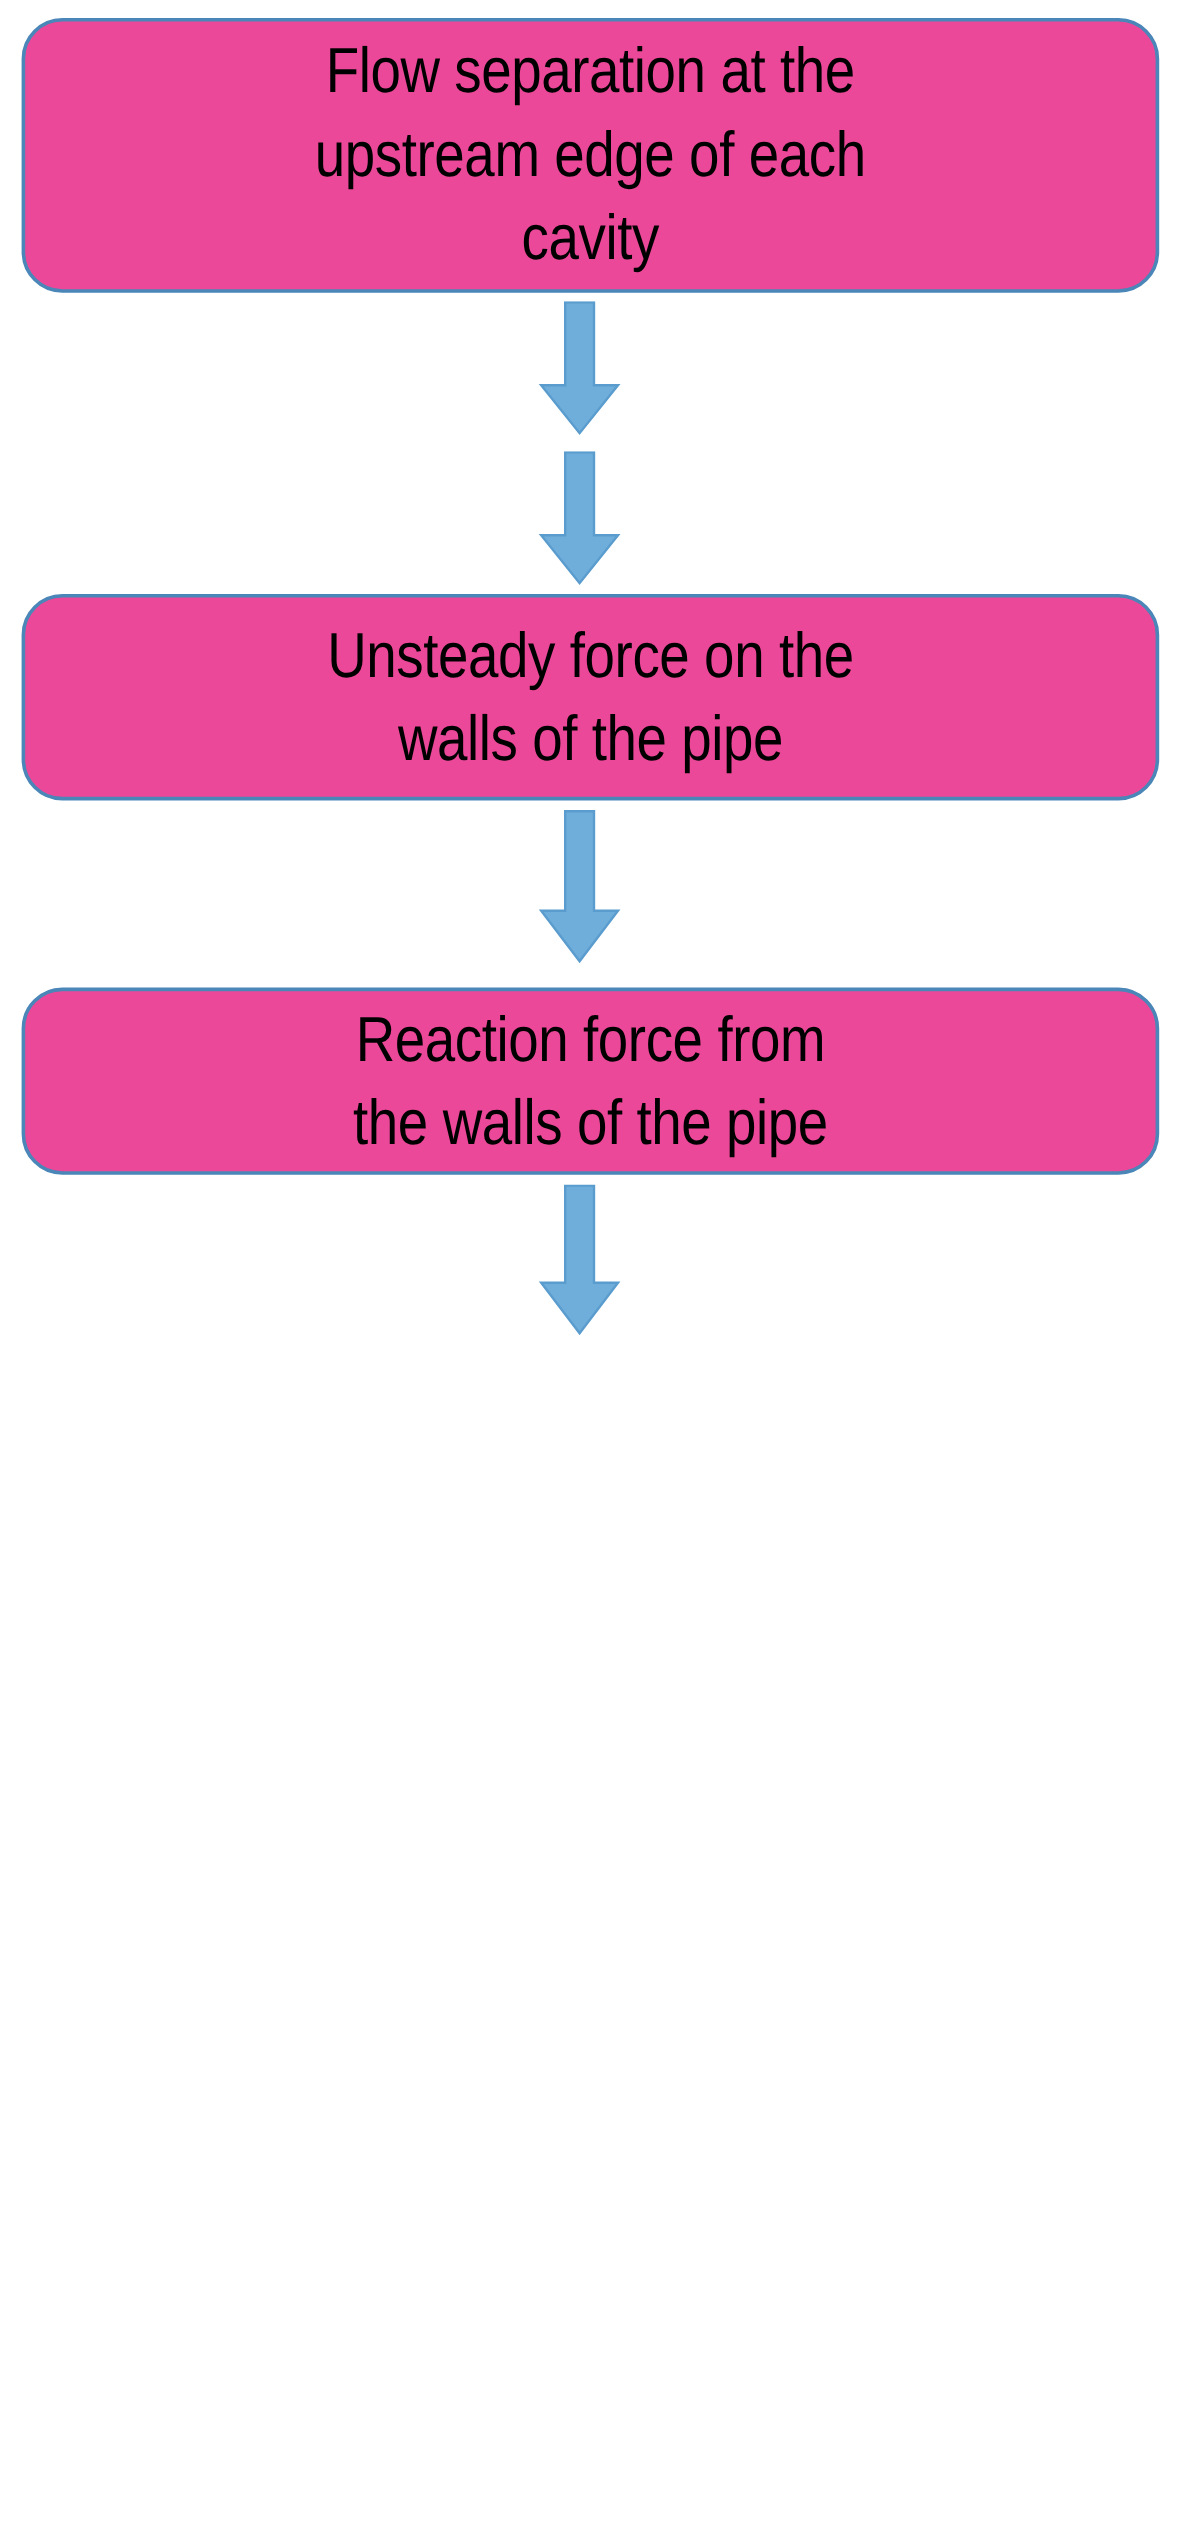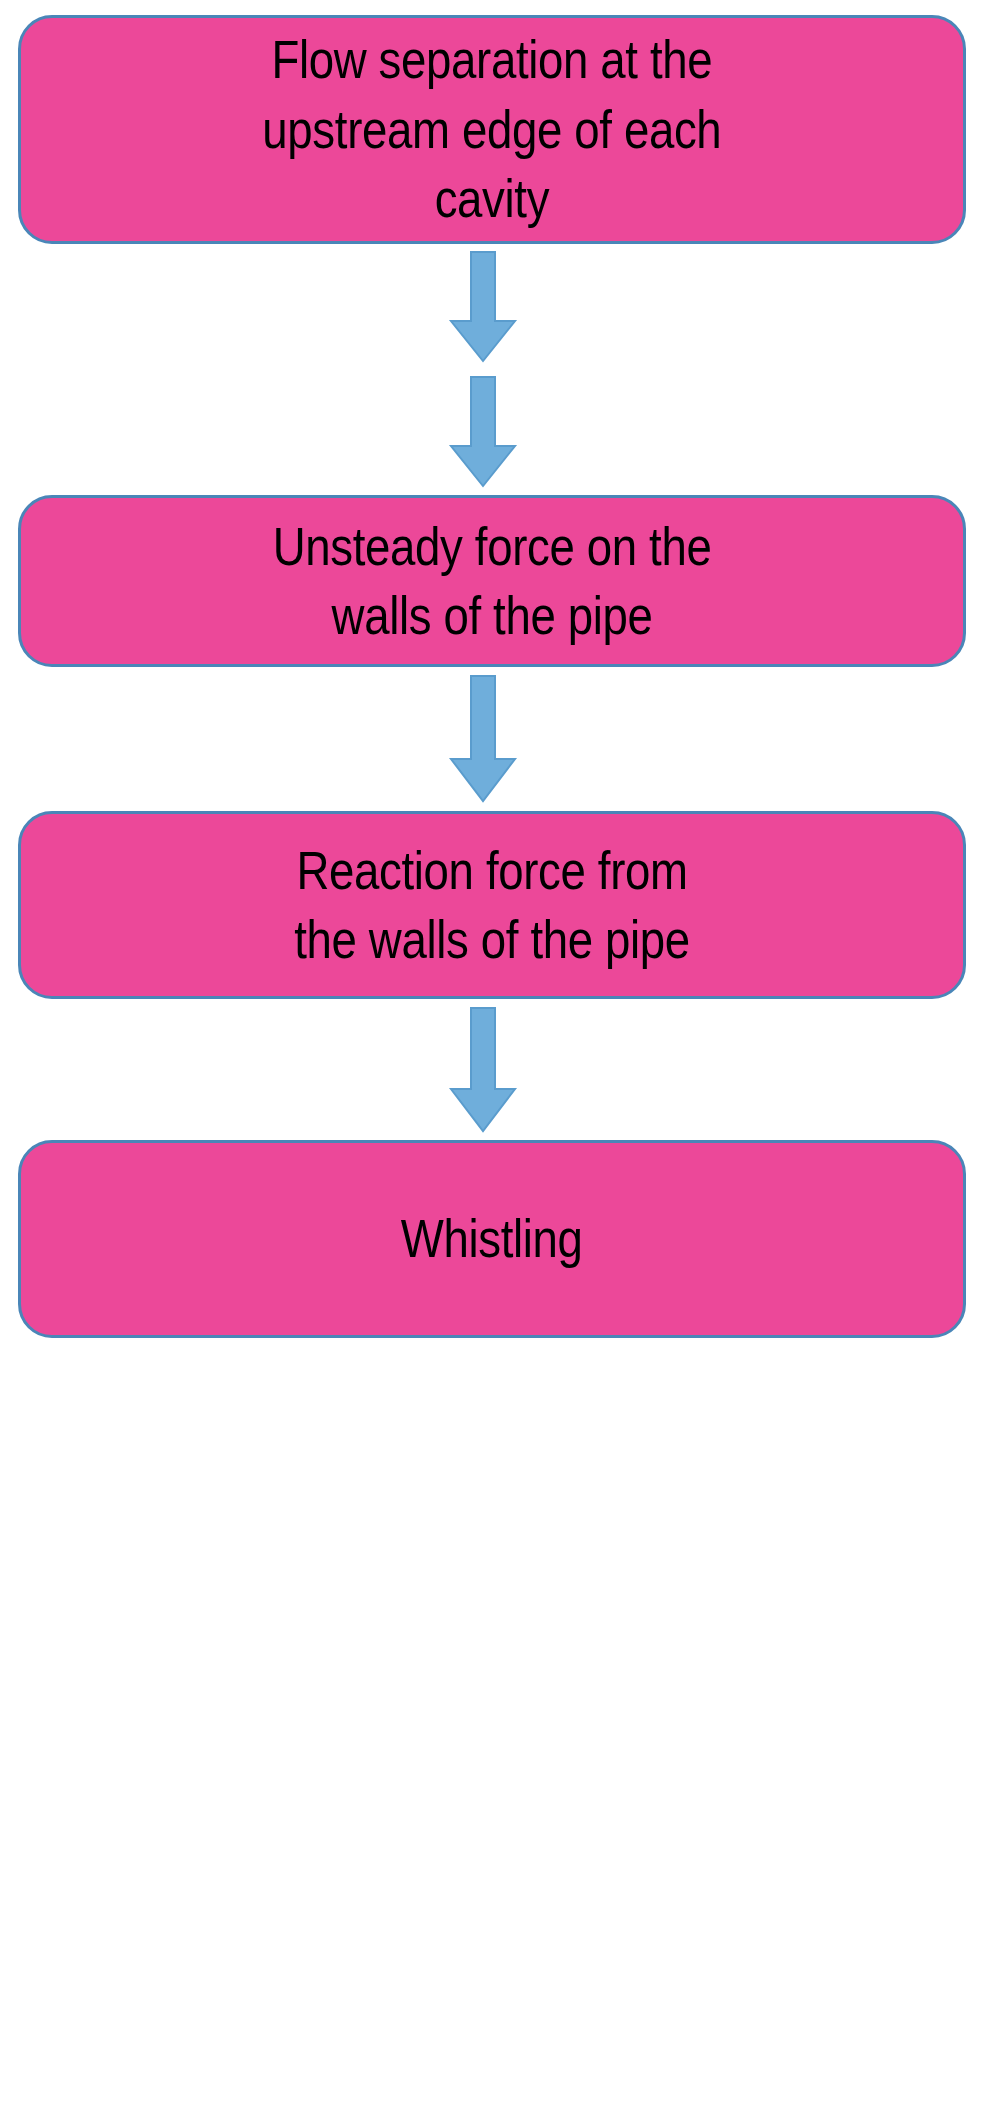--- a/index.html
+++ b/index.html
@@ -50,21 +50,21 @@
     white-space: pre-line;
     padding: 0 44px;
     transform: scaleX(0.86);
     transform-origin: center center;
   }
 
   
   .node-0 { height: 229px; margin-top: 15px; }
   .node-1 { height: 229px; }
   .node-2 { height: 172px; }
-  .node-3 { height: 188px; }
+  .node-3 { height: 156px; margin-top: 12px; }
   .node-4 { height: 198px; }
 
   .connector {
     width: 948px;
     display: flex;
     justify-content: center;
     align-items: center;
     flex: none;
   }
   
@@ -118,17 +118,14 @@
     <span class="node-label">Reaction force from
 the walls of the pipe</span>
   </div>
 
   <div class="connector connector-3">
     <svg class="arrow-svg" width="76" height="126" viewBox="0 0 76 126">
       <polygon points="26,1 50,1 50,82 70,82 38,124 6,82 26,82" fill="#6FAEDB" stroke="#5a9ccd" stroke-width="2"></polygon>
     </svg>
   </div>
 
-  <div class="node node-4">
-    <span class="node-label">Whistling</span>
-  </div>
 
 </div>
 
 </body></html>

